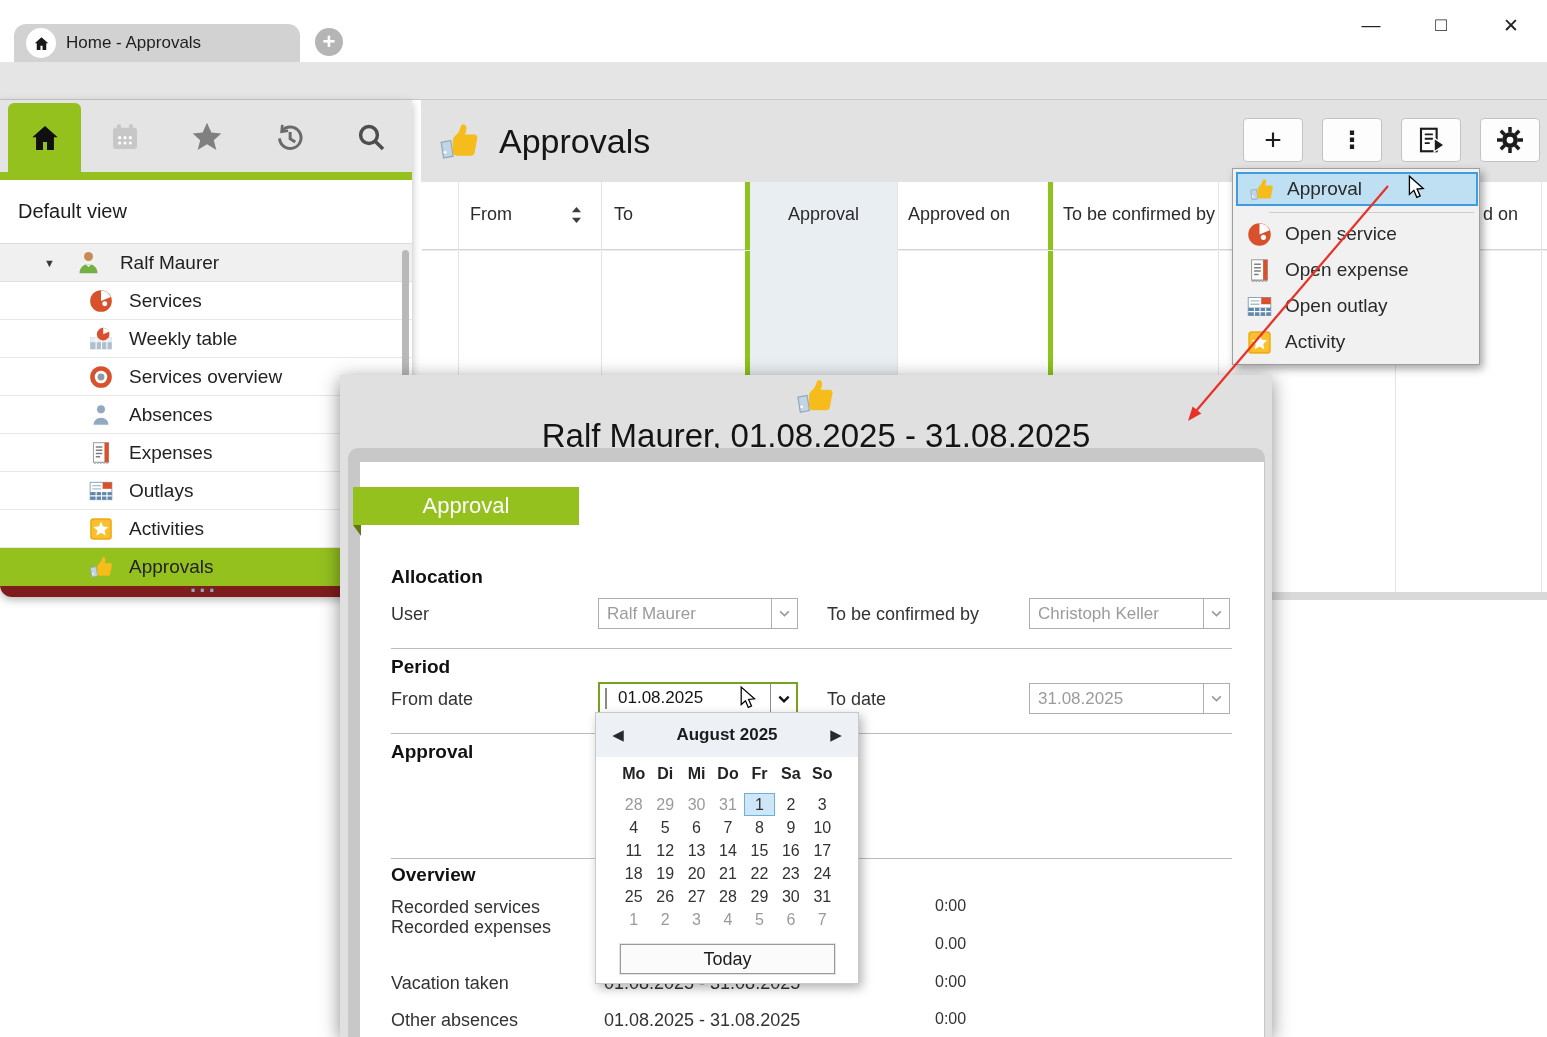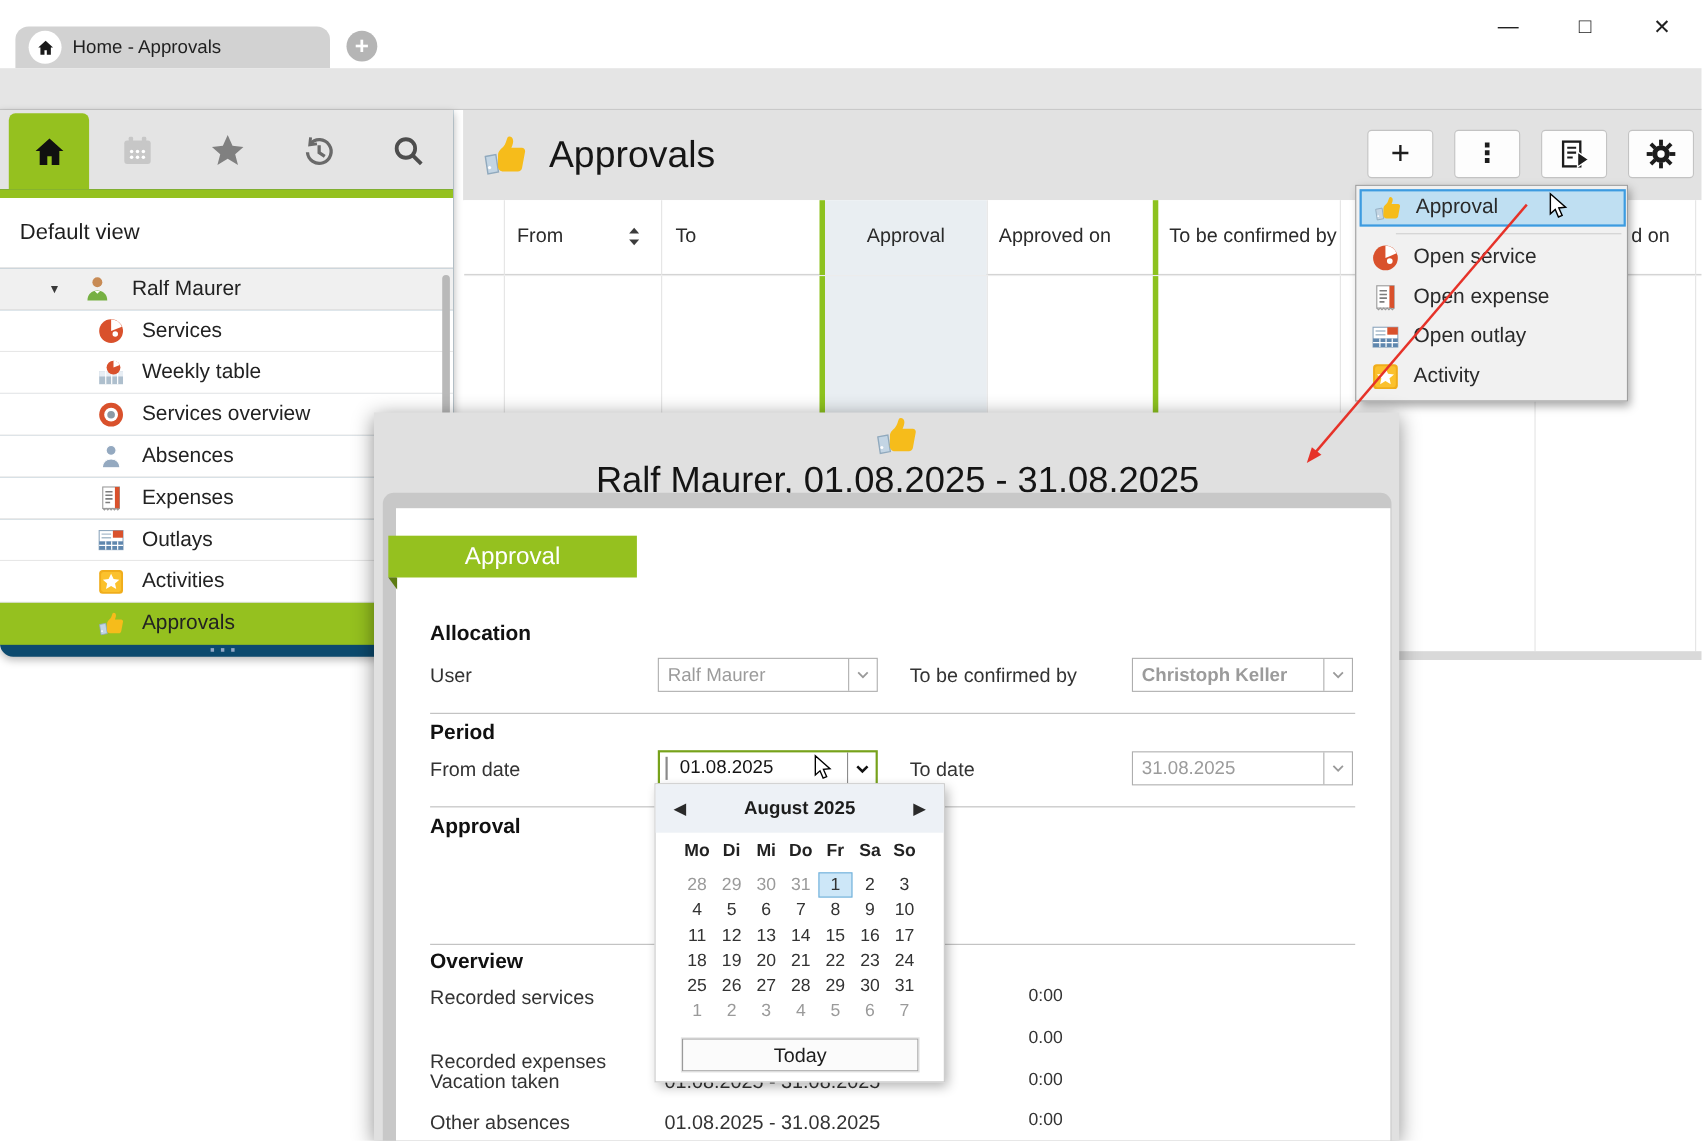--- a/index.html
+++ b/index.html
@@ -26,21 +26,21 @@
   .toolbar { left:0; top:62px; width:1547px; height:38px; background:#e5e5e5;
     border-bottom:1px solid #c9c9c9; }
   .nav-arrow { top:70px; font-size:16px; }
   .bc-text { top:70px; font-size:18px; color:#333; white-space:nowrap; }
   .tb-sep { top:68px; width:1px; height:26px; background:#c9c9c9; }
   .alert-box { width:24px; height:24px; border:2px solid #6e6e6e; border-radius:7px;
     display:flex; align-items:center; justify-content:center; font-size:14px;
     font-weight:bold; color:#6e6e6e; }
 
   
-  .sidebar { left:0; top:100px; width:412px; height:497px; background:#0c4a6e;
+  .sidebar { left:0; top:100px; width:412px; height:497px; background:#7f1d1d;
     border-radius:0 0 12px 12px; box-shadow:0 3px 8px rgba(0,0,0,.28); overflow:hidden; }
   .side-iconbar { left:0; top:0; width:412px; height:72px; background:#e4e4e4; }
   .side-tab-home { left:8px; top:3px; width:73px; height:69px; background:#95c11f;
     border-radius:6px 6px 0 0; display:flex; align-items:center; justify-content:center; }
   .side-ic { top:20px; width:34px; height:34px; display:flex; align-items:center; justify-content:center; }
   .green-strip { left:0; top:72px; width:412px; height:8px; background:#95c11f; }
   .view-header { left:0; top:80px; width:412px; height:64px; background:#fff;
     border-bottom:1px solid #dcdcdc; display:flex; align-items:center; padding-left:18px;
     font-size:20px; color:#1e1e1e; }
   .tree-root { left:0; top:144px; width:412px; height:38px; background:#f0f0f0;
@@ -479,21 +479,21 @@
     <span class="abs fld-lbl" style="left:51px; top:229px;">User</span>
     <div class="combo" style="left:258px; top:223px; width:200px;">
       <span class="val">Ralf Maurer</span>
       <span class="arr">
         <svg width="13" height="13" viewBox="0 0 24 24" fill="none" stroke="#9a9a9a" stroke-width="3">
             <path d="M4 8 l8 8 8-8"></path>
           </svg>
       </span>
     </div>
     <span class="abs fld-lbl" style="left:487px; top:229px;">To be confirmed by</span>
-    <div class="combo" style="left:689px; top:223px; width:201px;font-weight:bold;">
+    <div class="combo" style="left:689px; top:223px; width:201px;">
       <span class="val">Christoph Keller</span>
       <span class="arr">
         <svg width="13" height="13" viewBox="0 0 24 24" fill="none" stroke="#9a9a9a" stroke-width="3">
             <path d="M4 8 l8 8 8-8"></path>
           </svg>
       </span>
     </div>
 
     <div class="abs dlg-hr" style="top:273px;"></div>
     <span class="abs sec-h" style="left:51px; top:281px;">Period</span>
@@ -520,21 +520,21 @@
     <div class="abs dlg-hr" style="top:358px;"></div>
     <span class="abs sec-h" style="left:51px; top:366px;">Approval</span>
 
     <div class="abs dlg-hr" style="top:483px;"></div>
     <span class="abs sec-h" style="left:51px; top:489px;">Overview</span>
 
     <span class="abs ov-lbl" style="left:51px; top:522px;">Recorded services</span>
     <span class="abs ov-range" style="left:264px; top:522px;"></span>
     <span class="abs ov-val" style="left:595px; top:522px;">0:00</span>
 
-    <span class="abs ov-lbl" style="left:51px; top:580px;">Recorded expenses</span>
+    <span class="abs ov-lbl" style="left:51px; top:542px;">Recorded expenses</span>
     <span class="abs ov-range" style="left:264px; top:560px;"></span>
     <span class="abs ov-val" style="left:595px; top:560px;">0.00</span>
 
     <span class="abs ov-lbl" style="left:51px; top:598px;">Vacation taken</span>
     <span class="abs ov-range" style="left:264px; top:598px;">01.08.2025 - 31.08.2025</span>
     <span class="abs ov-val" style="left:595px; top:598px;">0:00</span>
 
     <span class="abs ov-lbl" style="left:51px; top:635px;">Other absences</span>
     <span class="abs ov-range" style="left:264px; top:635px;">01.08.2025 - 31.08.2025</span>
     <span class="abs ov-val" style="left:595px; top:635px;">0:00</span>

